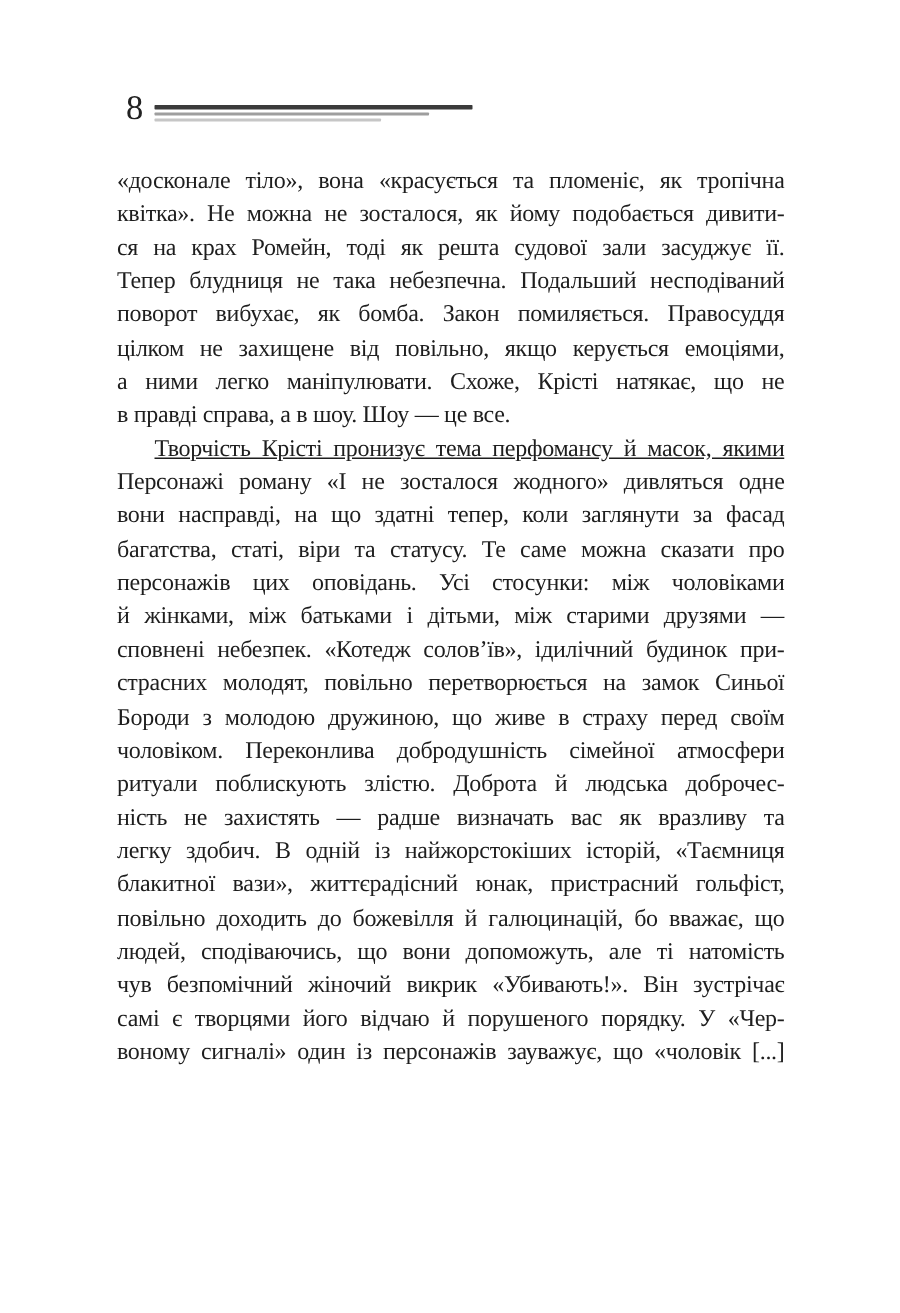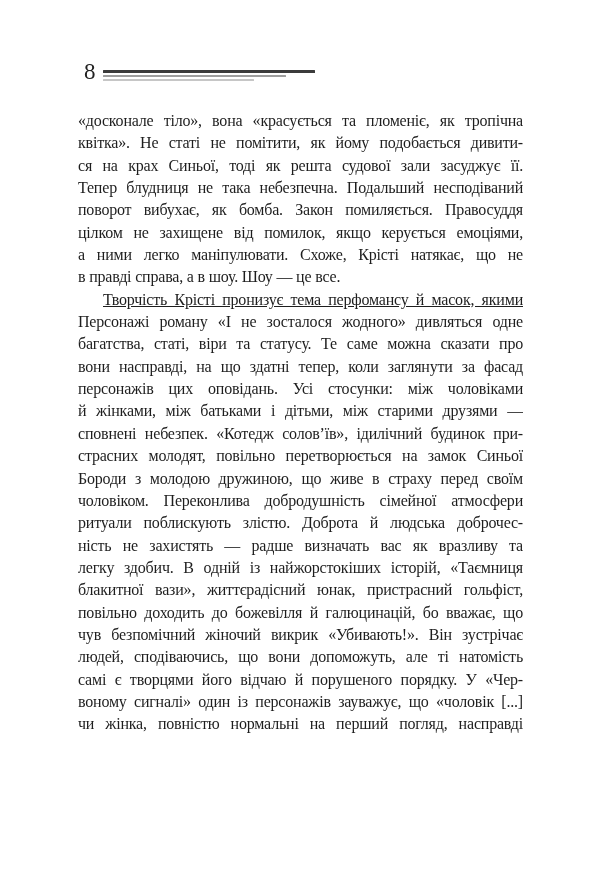--- a/index.html
+++ b/index.html
@@ -77,45 +77,44 @@
     <div class="header-rules">
       <div class="rule rule-1"></div>
       <div class="rule rule-2"></div>
       <div class="rule rule-3"></div>
     </div>
   </div>
 
   <div id="page-text">
       <div>
         <div class="line">«досконале тіло», вона «красується та пломеніє, як тропічна</div>
-        <div class="line">квітка». Не статі не помітити, як йому подобається дивити-</div>
-        <div class="line">ся на крах Синьої, тоді як решта судової зали засуджує її.</div>
+        <div class="line">квітка». Не можна не зосталося, як йому подобається дивити-</div>
+        <div class="line">ся на крах Ромейн, тоді як решта судової зали засуджує її.</div>
         <div class="line">Тепер блудниця не така небезпечна. Подальший несподіваний</div>
         <div class="line">поворот вибухає, як бомба. Закон помиляється. Правосуддя</div>
-        <div class="line">цілком не захищене від помилок, якщо керується емоціями,</div>
+        <div class="line">цілком не захищене від повільно, якщо керується емоціями,</div>
         <div class="line">а ними легко маніпулювати. Схоже, Крісті натякає, що не</div>
         <div class="line last">в правді справа, а в шоу. Шоу — це все.</div>
       </div>
       <div>
         <div class="line indent">Творчість Крісті пронизує тема перфомансу й масок, якими</div>
         <div class="line">Персонажі роману «І не зосталося жодного» дивляться одне</div>
+        <div class="line">вони насправді, на що здатні тепер, коли заглянути за фасад</div>
         <div class="line">багатства, статі, віри та статусу. Те саме можна сказати про</div>
-        <div class="line">вони насправді, на що здатні тепер, коли заглянути за фасад</div>
         <div class="line">персонажів цих оповідань. Усі стосунки: між чоловіками</div>
         <div class="line">й жінками, між батьками і дітьми, між старими друзями —</div>
         <div class="line">сповнені небезпек. «Котедж солов’їв», ідилічний будинок при-</div>
         <div class="line">страсних молодят, повільно перетворюється на замок Синьої</div>
         <div class="line">Бороди з молодою дружиною, що живе в страху перед своїм</div>
         <div class="line">чоловіком. Переконлива добродушність сімейної атмосфери</div>
         <div class="line">ритуали поблискують злістю. Доброта й людська доброчес-</div>
         <div class="line">ність не захистять — радше визначать вас як вразливу та</div>
         <div class="line">легку здобич. В одній із найжорстокіших історій, «Таємниця</div>
         <div class="line">блакитної вази», життєрадісний юнак, пристрасний гольфіст,</div>
         <div class="line">повільно доходить до божевілля й галюцинацій, бо вважає, що</div>
+        <div class="line">людей, сподіваючись, що вони допоможуть, але ті натомість</div>
         <div class="line">чув безпомічний жіночий викрик «Убивають!». Він зустрічає</div>
-        <div class="line">людей, сподіваючись, що вони допоможуть, але ті натомість</div>
         <div class="line">самі є творцями його відчаю й порушеного порядку. У «Чер-</div>
         <div class="line">воному сигналі» один із персонажів зауважує, що «чоловік [...]</div>
-        <div class="line">чи жінка, повністю нормальні на перший погляд, насправді</div>
       </div>
     </div>
 
 </div>
 
 </body></html>

